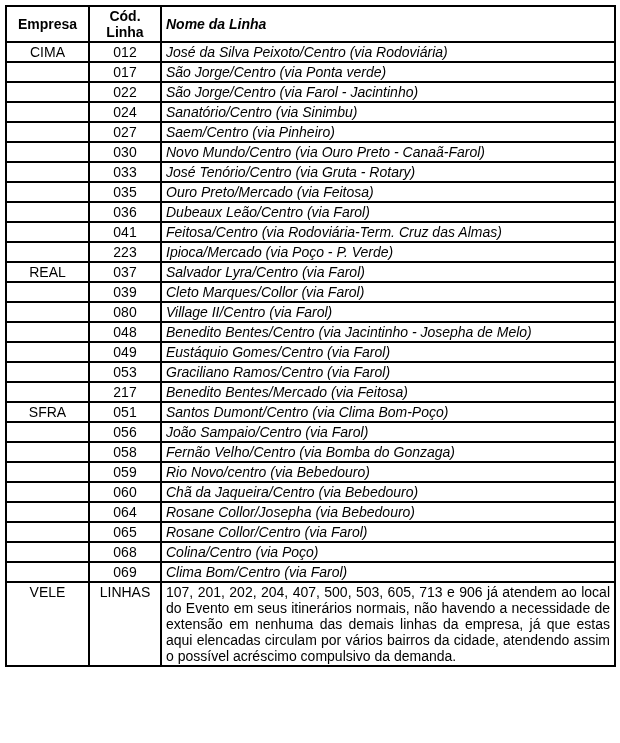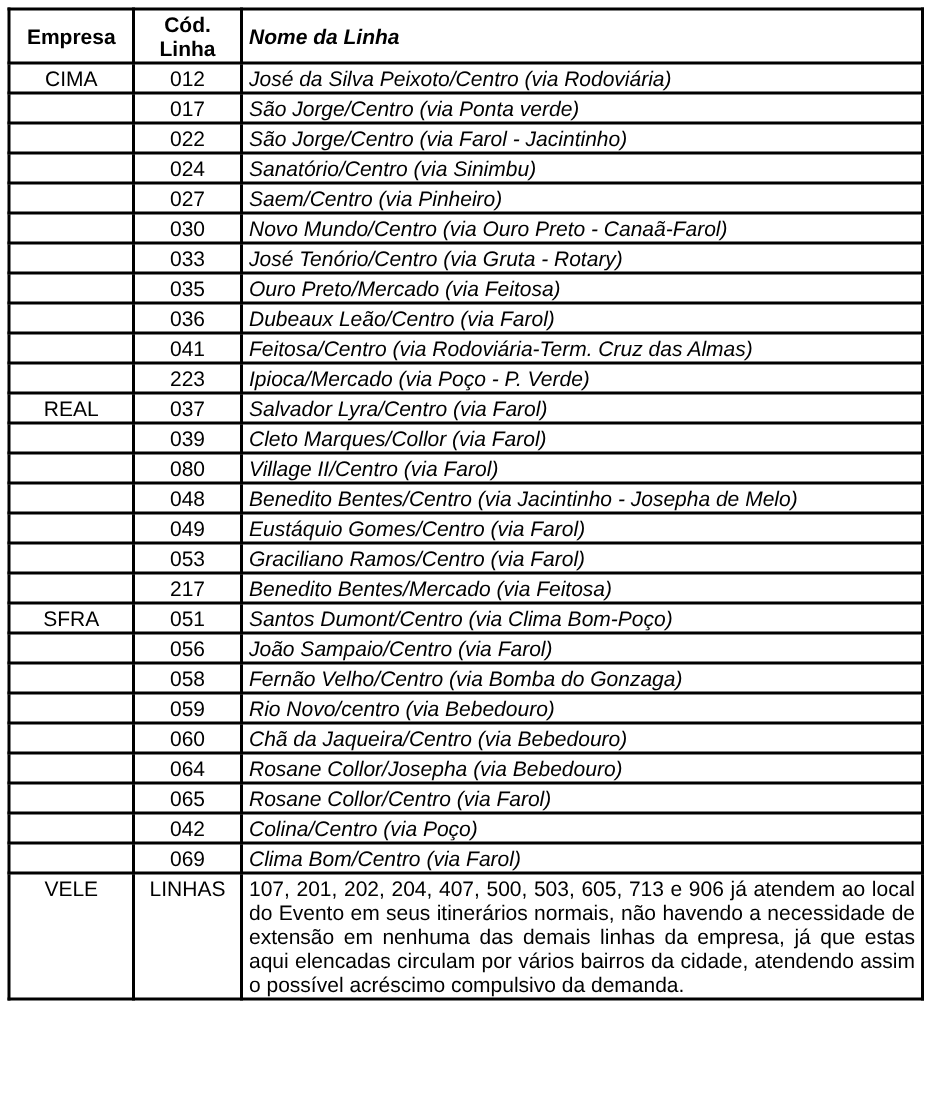--- a/index.html
+++ b/index.html
@@ -206,21 +206,21 @@
         <td class="c-cod">064</td>
         <td class="c-nome">Rosane Collor/Josepha (via Bebedouro)</td>
       </tr>
       <tr class="data-row">
         <td class="c-emp"></td>
         <td class="c-cod">065</td>
         <td class="c-nome">Rosane Collor/Centro (via Farol)</td>
       </tr>
       <tr class="data-row">
         <td class="c-emp"></td>
-        <td class="c-cod">042</td>
+        <td class="c-cod">068</td>
         <td class="c-nome">Colina/Centro (via Poço)</td>
       </tr>
       <tr class="data-row">
         <td class="c-emp"></td>
         <td class="c-cod">069</td>
         <td class="c-nome">Clima Bom/Centro (via Farol)</td>
       </tr>
       <tr class="vele-row" id="vele-row">
       <td class="c-emp">VELE</td>
       <td class="c-cod">LINHAS</td>

